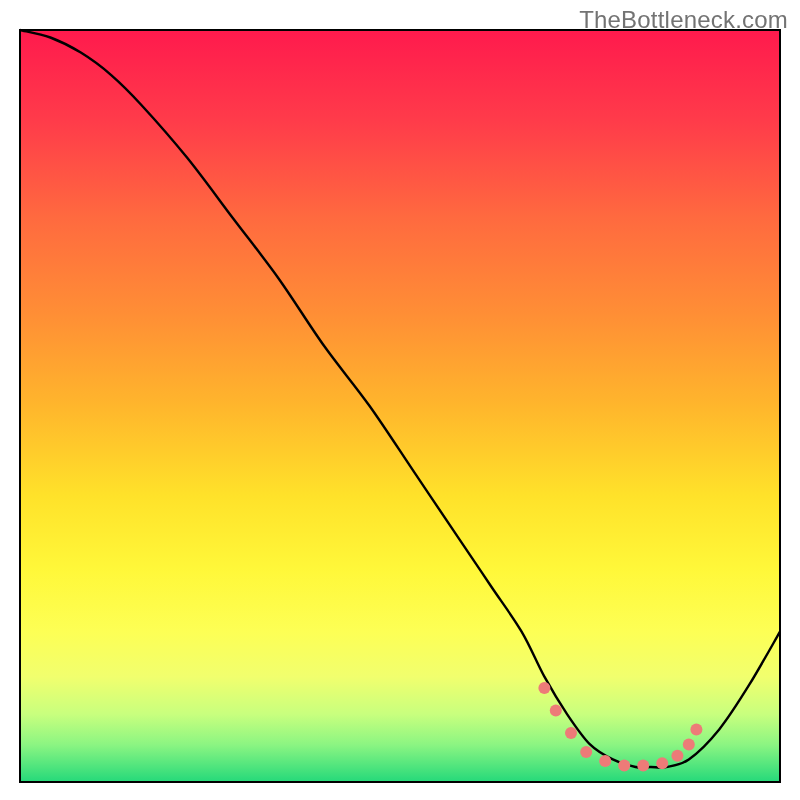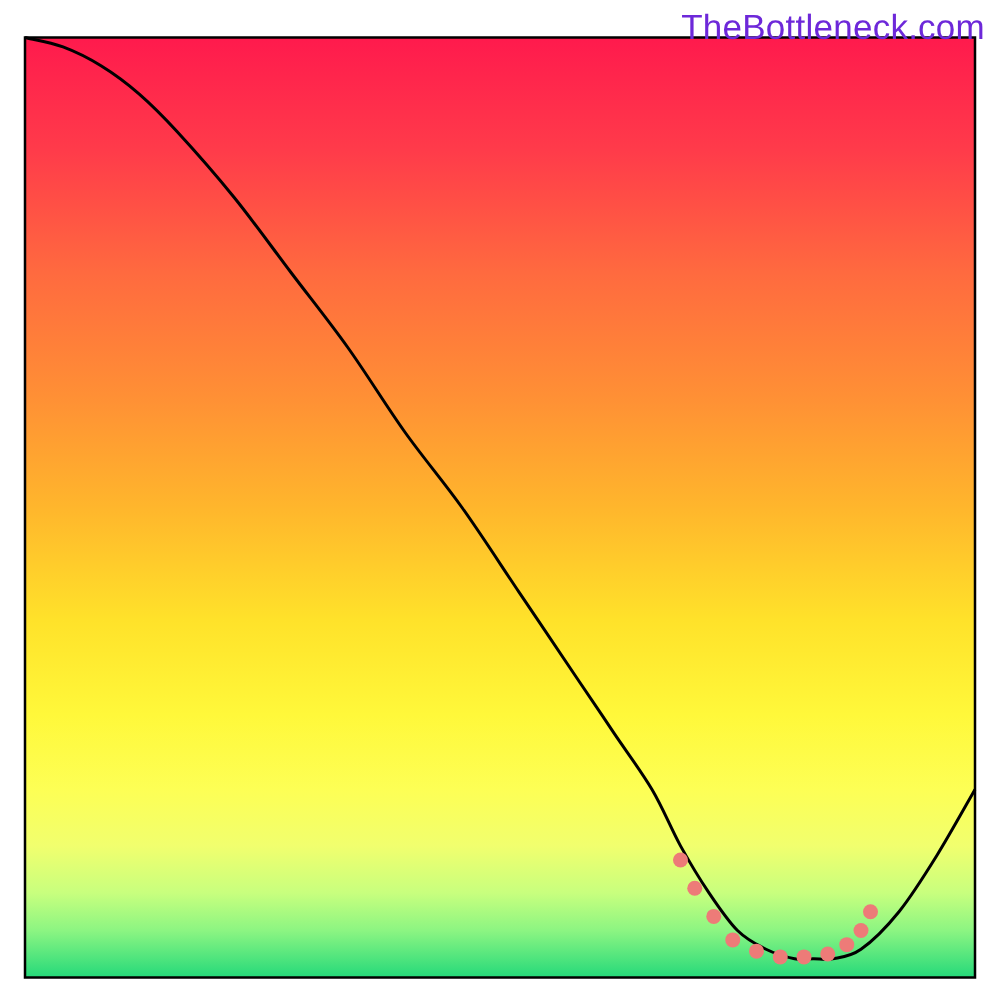--- a/index.html
+++ b/index.html
@@ -13,22 +13,22 @@
   }
   .container {
     position: relative;
     width: 800px;
     height: 800px;
   }
   .watermark {
     position: absolute;
     top: 6px;
     right: 12px;
-    font-size: 28px;
-    color: #6d28d9;
+    font-size: 24px;
+    color: #737373;
     font-family: Arial, sans-serif;
     z-index: 10;
     letter-spacing: 0.2px;
   }
   svg.plot {
     position: absolute;
     top: 0;
     left: 0;
     width: 800px;
     height: 800px;

